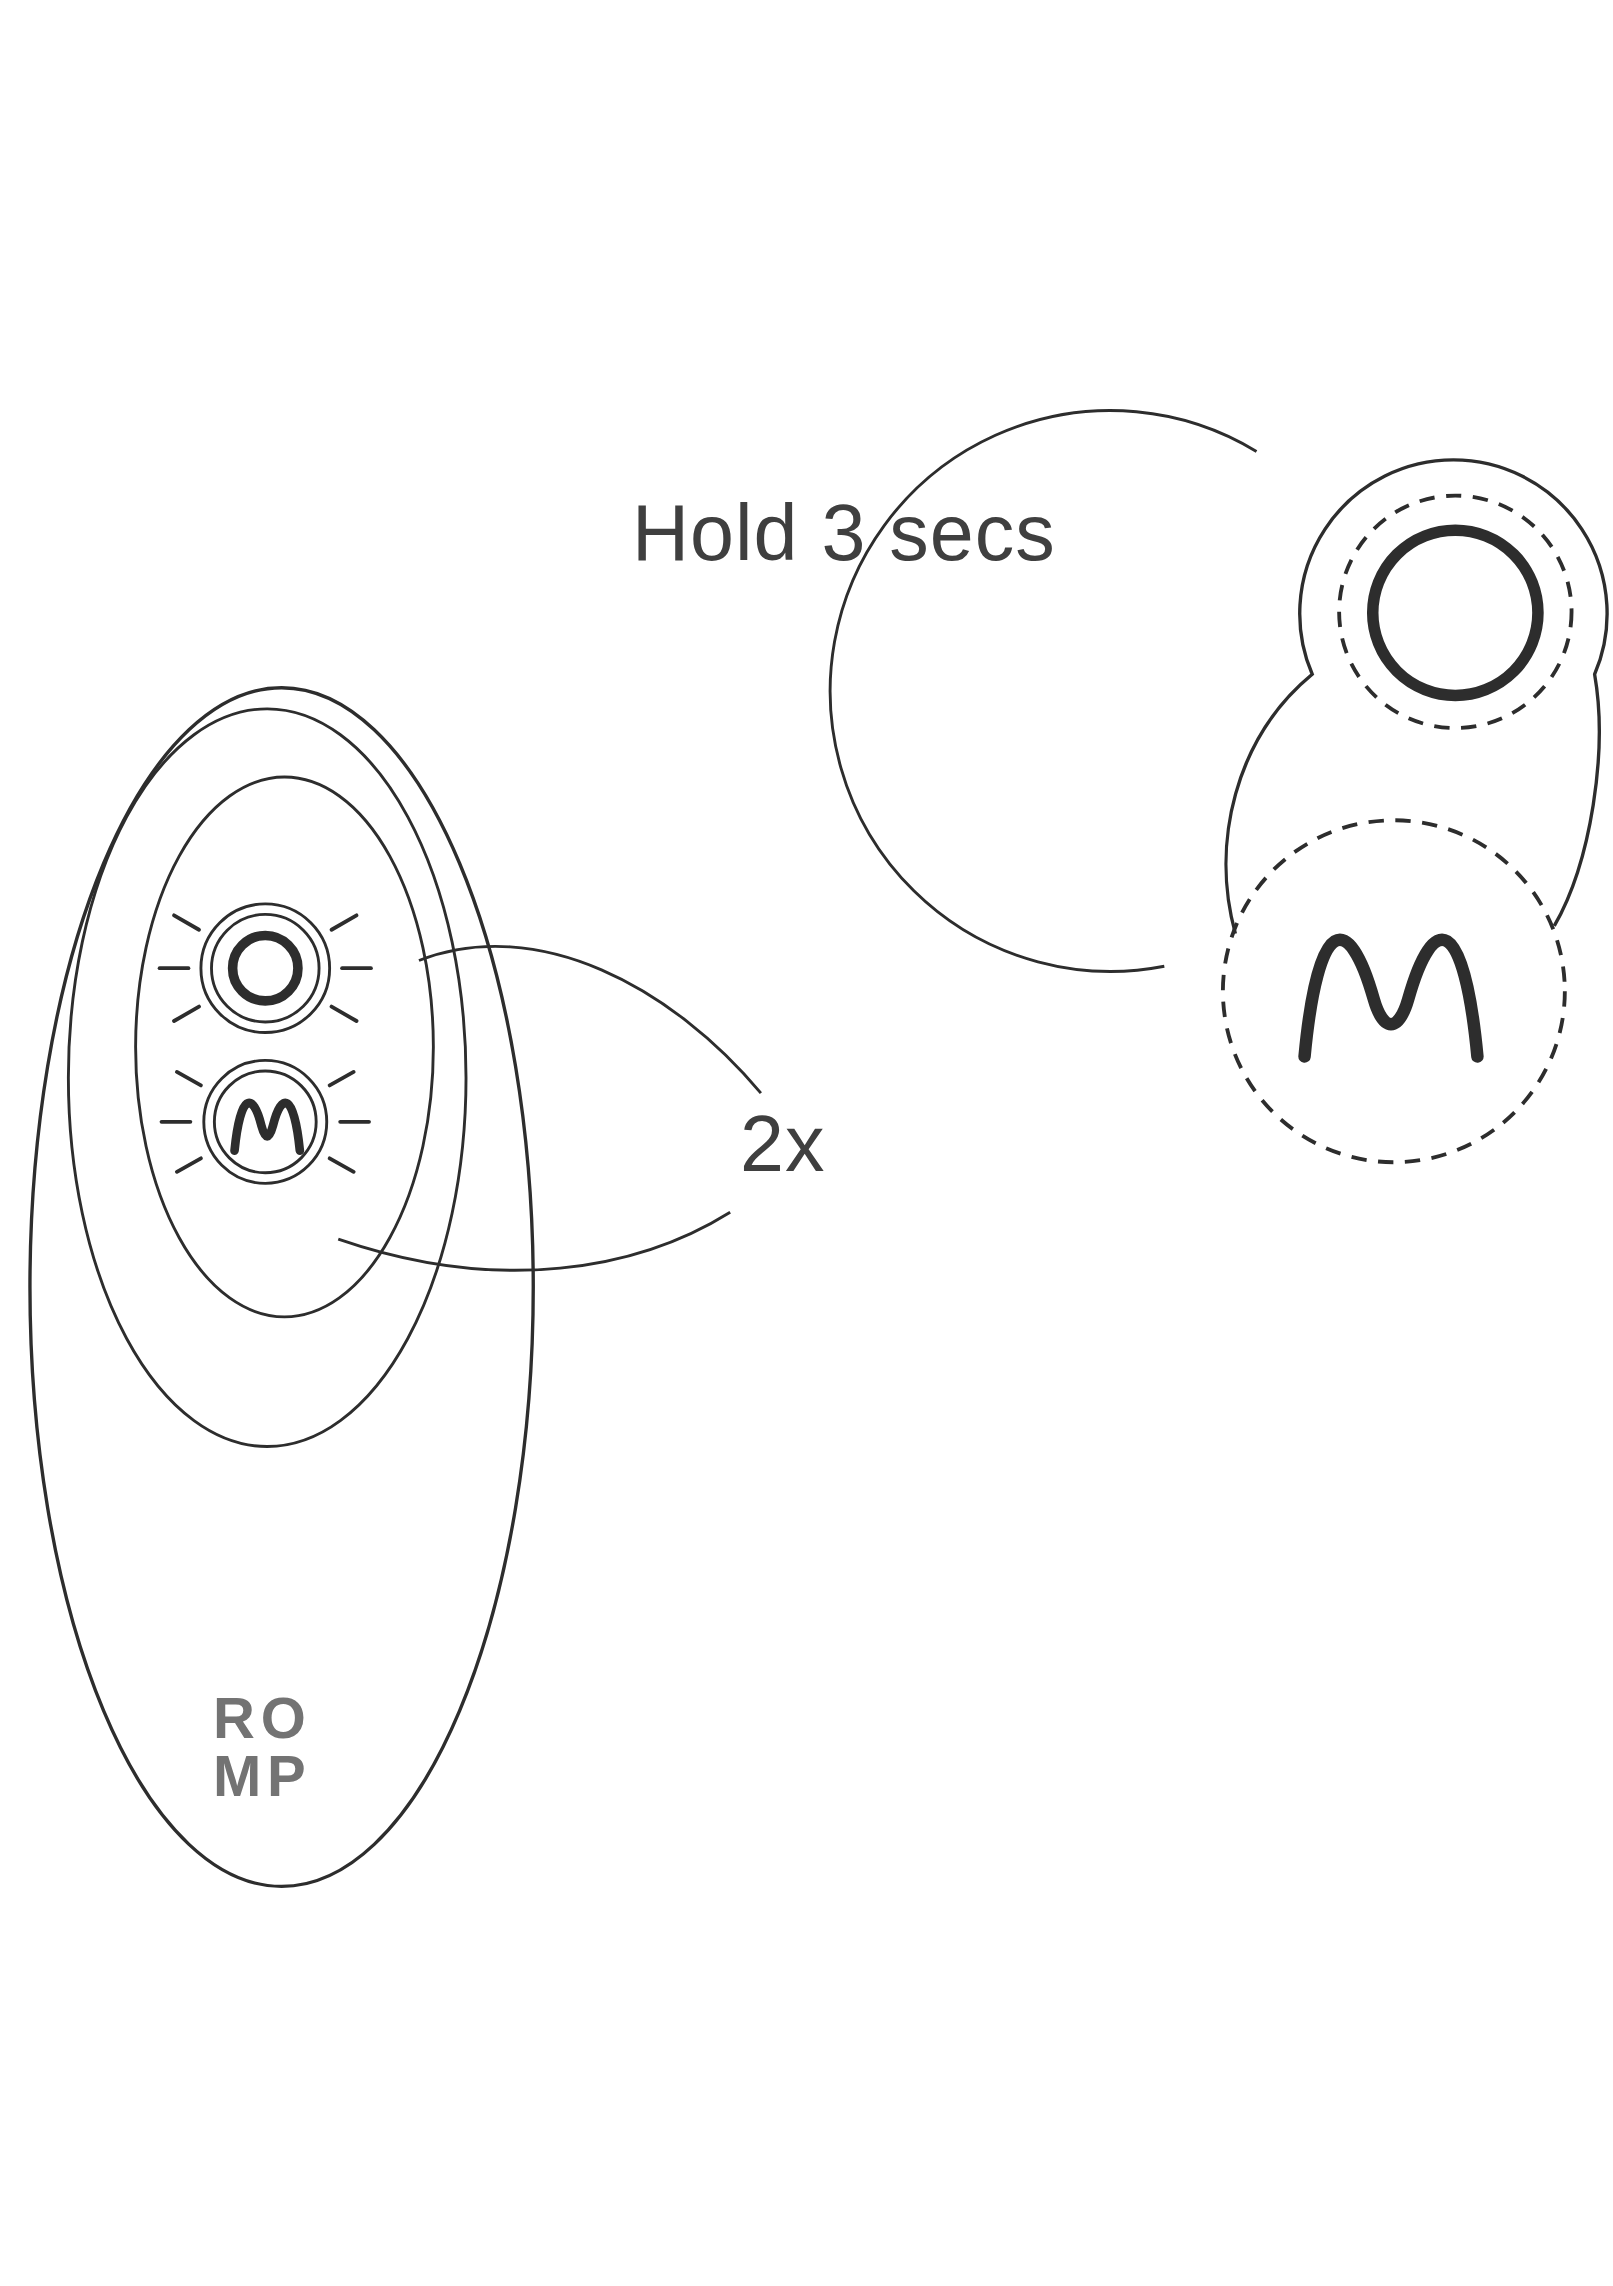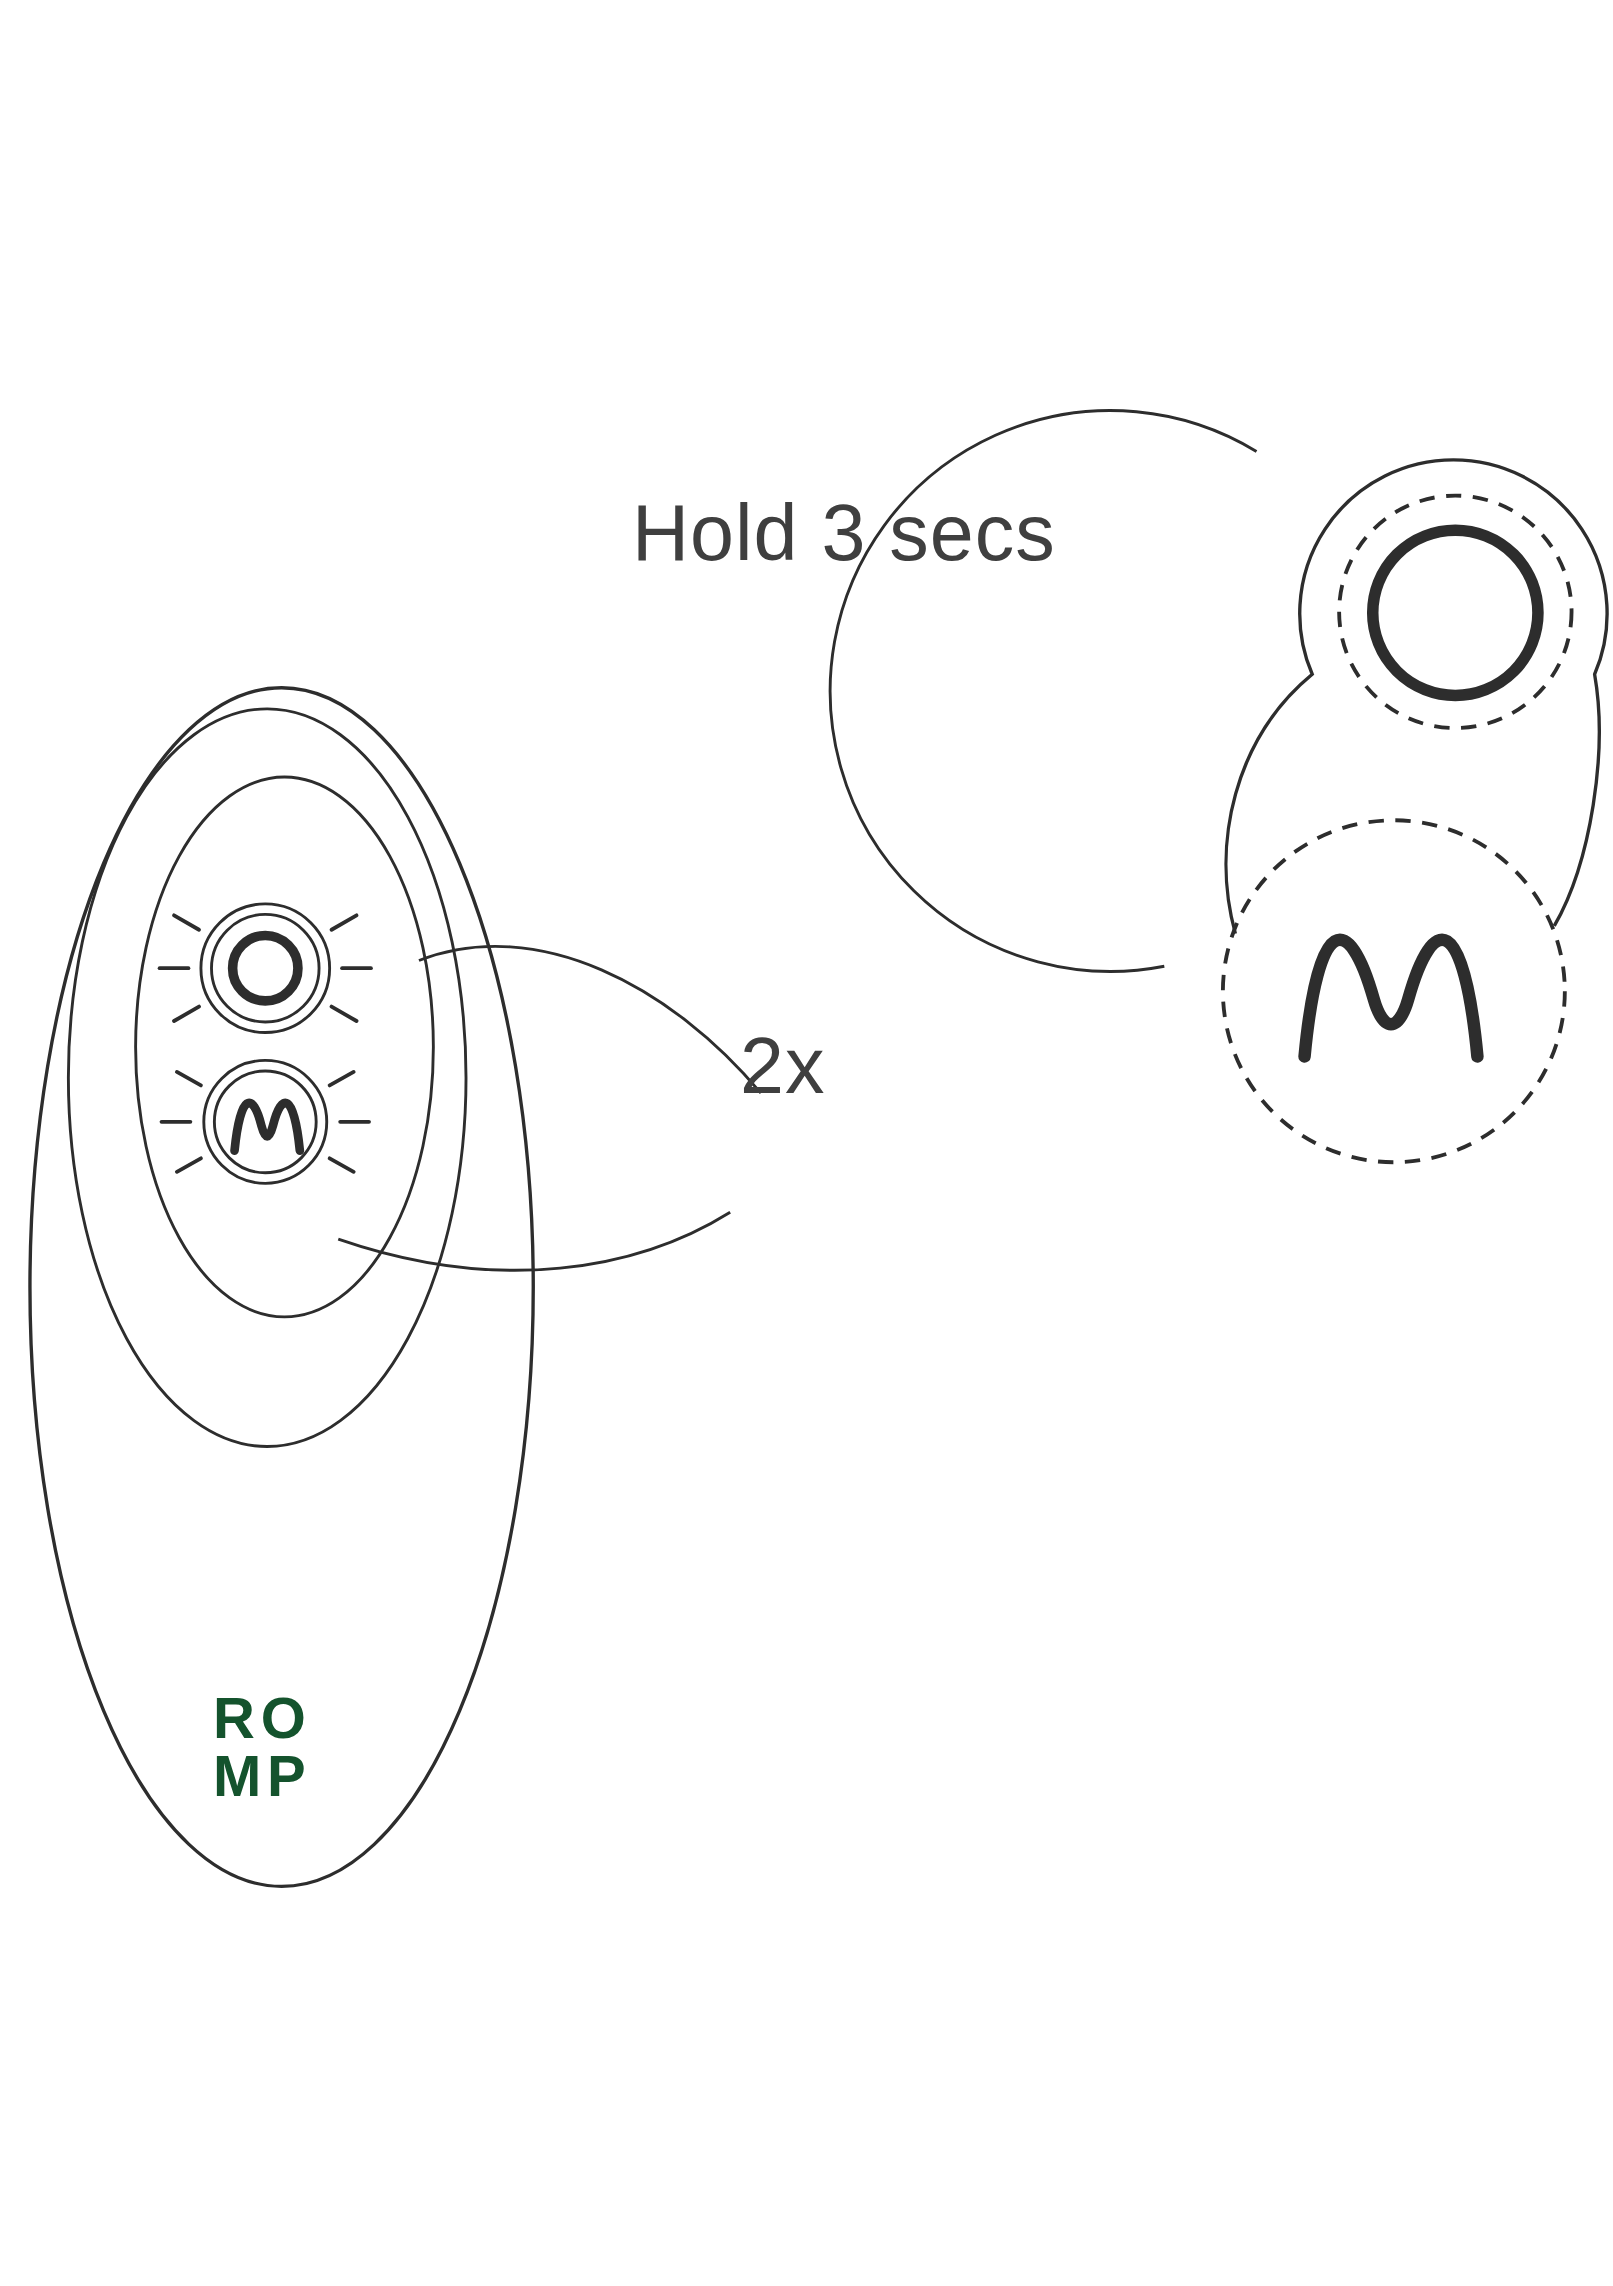--- a/index.html
+++ b/index.html
@@ -14,25 +14,25 @@
   .lineart{position:absolute;left:0;top:0;width:1614px;height:2286px;}
   .annotation{
     position:absolute;
     color:#3f3f3f;
     font-size:79px;
     line-height:96px;
     letter-spacing:1px;
     white-space:nowrap;
   }
   .annotation-hold{left:632px;top:485px;}
-  .annotation-blink{left:740px;top:1018px;}
+  .annotation-blink{left:740px;top:1096px;}
   .logo{
     position:absolute;
     left:213px;top:1689px;
-    color:#14532d;
+    color:#737373;
     font-size:58px;
     line-height:58px;
     font-weight:bold;
     letter-spacing:5.8px;
     white-space:nowrap;
   }
   .logo div{margin:0;padding:0;}
 </style>
 </head>
 <body>

